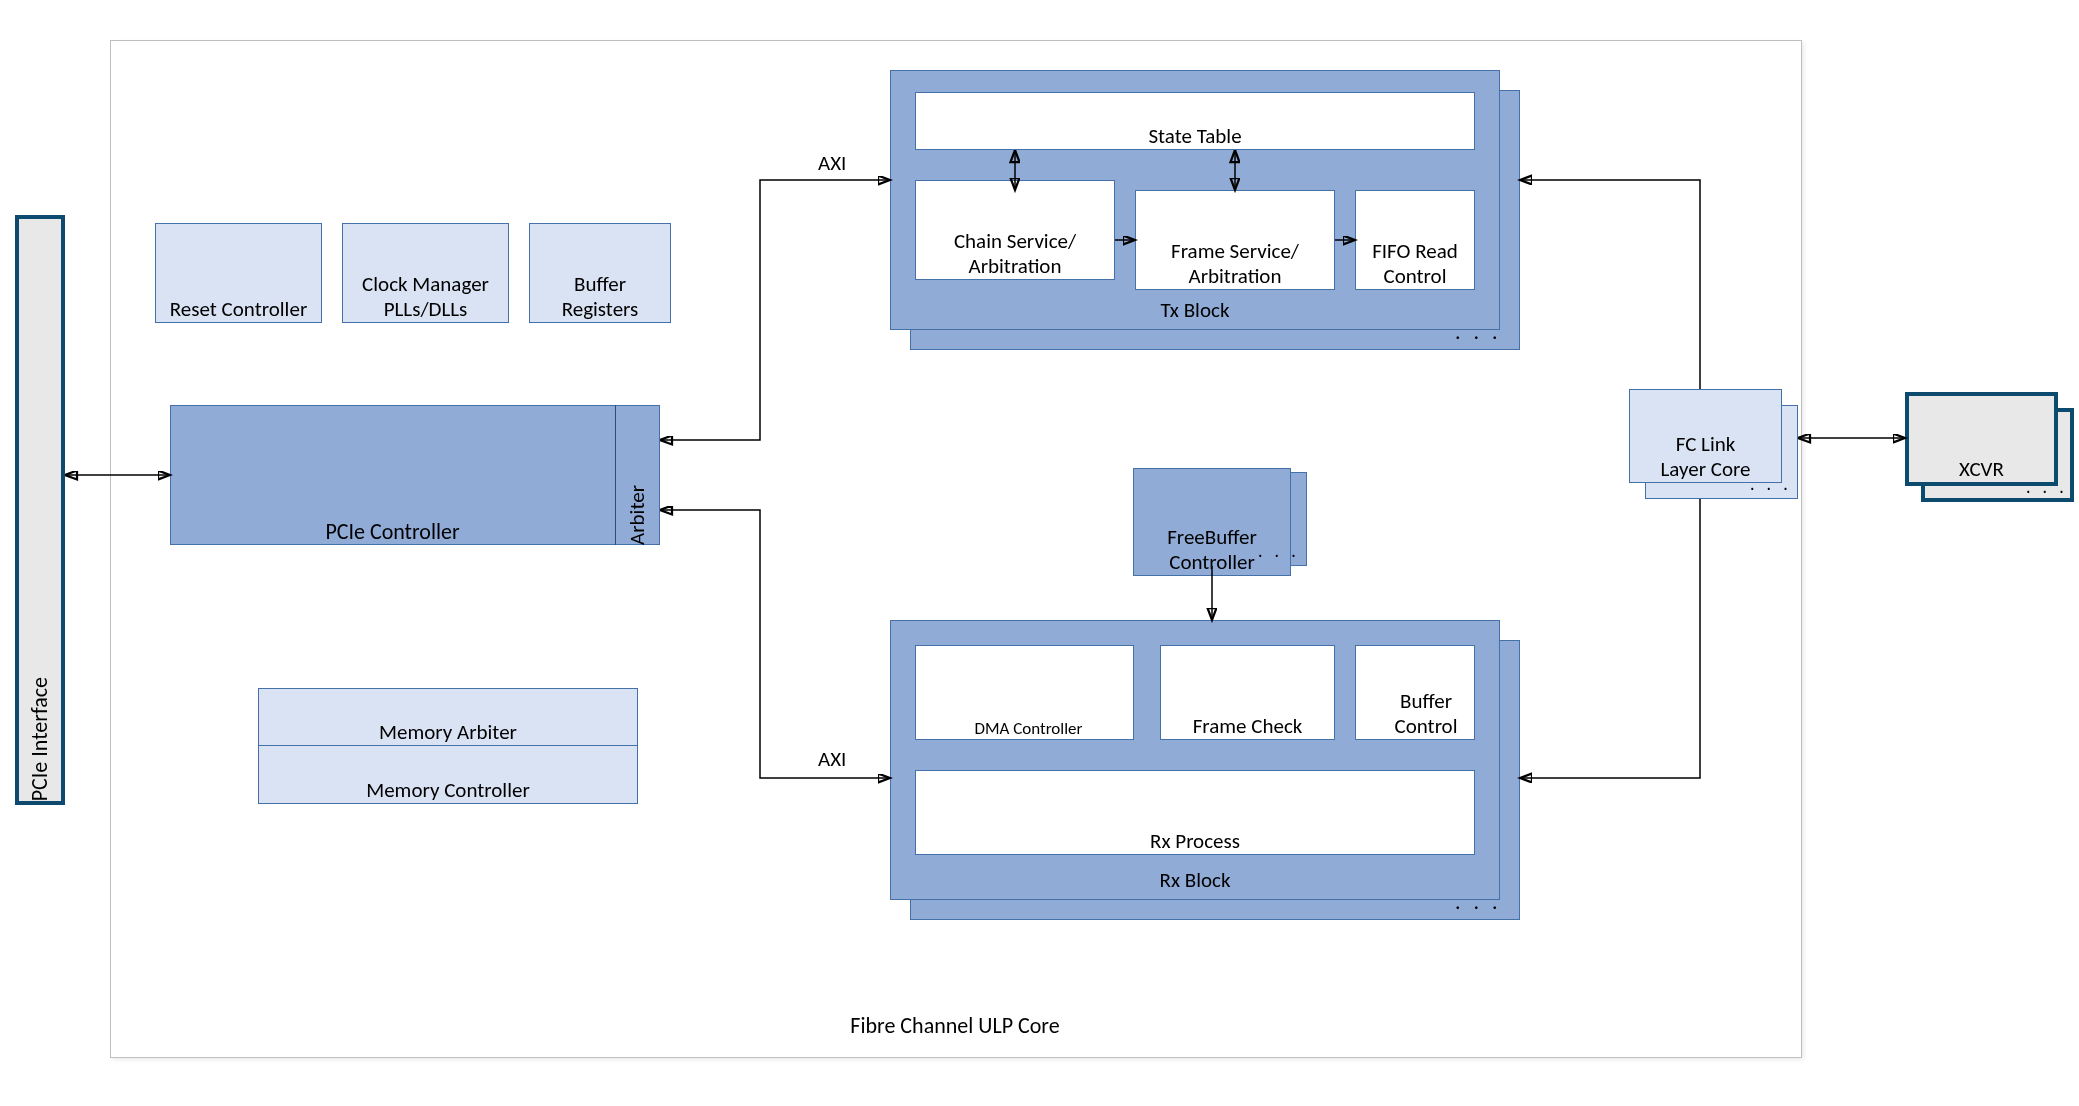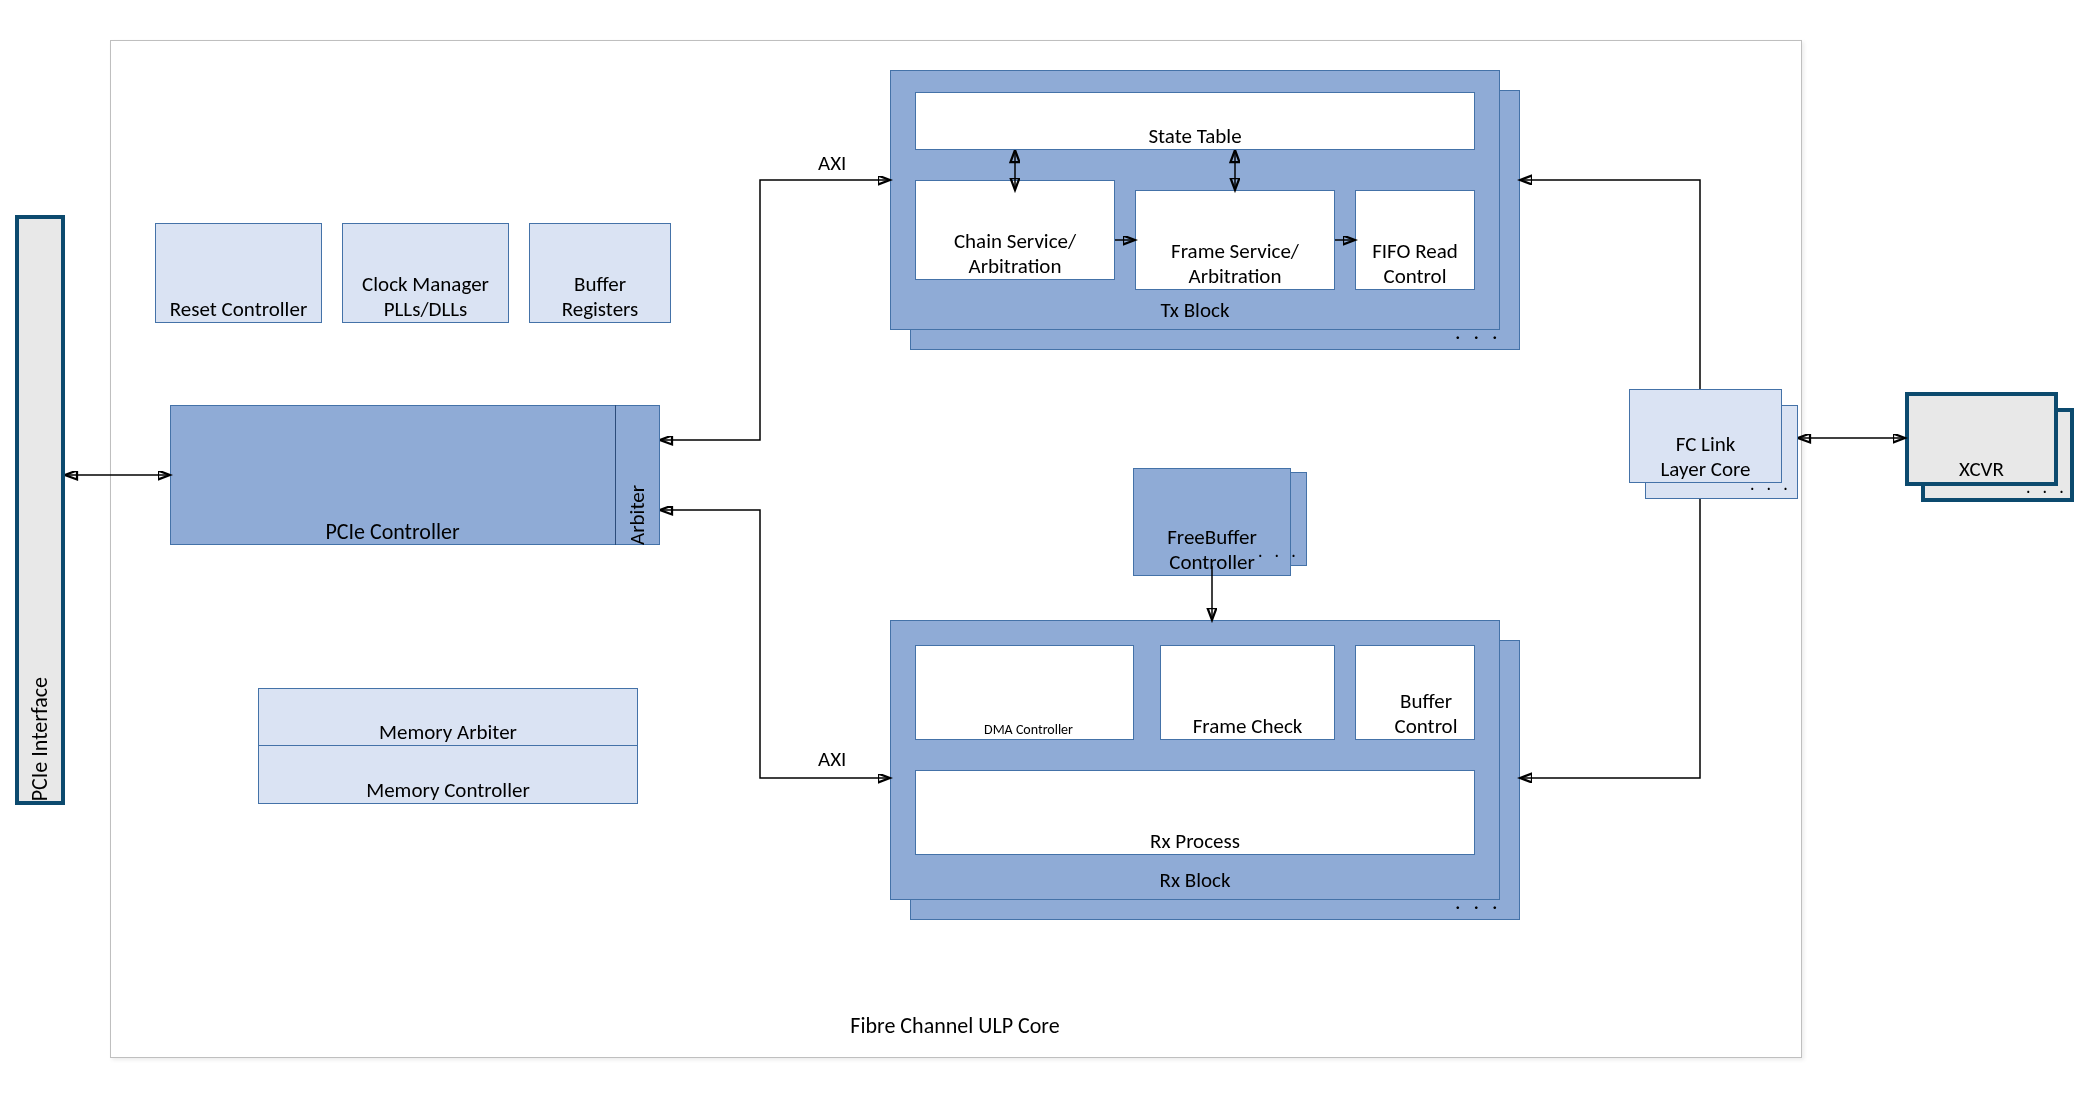--- a/index.html
+++ b/index.html
@@ -151,21 +151,21 @@
     </div>
   </div>
   <div class="dots" style="left:1258px; top:540px; font-size:18px;">. . .</div>
 
   <div class="box mid-blue" style="left:910px; top:640px; width:610px; height:280px;"></div>
   <div class="box mid-blue" style="left:890px; top:620px; width:610px; height:280px; align-items:flex-end; padding-bottom:6px; font-size:21px;">
     <span>Rx Block</span>
   </div>
   <div class="dots" style="left:1455px; top:888px;">. . .</div>
 
-  <div class="box white-box" style="left:915px; top:645px; width:219px; height:95px; font-size:14px;padding-left:8px;">
+  <div class="box white-box" style="left:915px; top:645px; width:219px; height:95px; font-size:17px;padding-left:8px;">
     <span>DMA Controller</span>
   </div>
   <div class="box white-box" style="left:1160px; top:645px; width:175px; height:95px; font-size:21px;">
     <span>Frame Check</span>
   </div>
   <div class="box white-box" style="left:1355px; top:645px; width:120px; height:95px; font-size:21px;padding-left:22px;">
     <div>
       <span>Buffer</span><br>
       <span>Control</span>
     </div>

